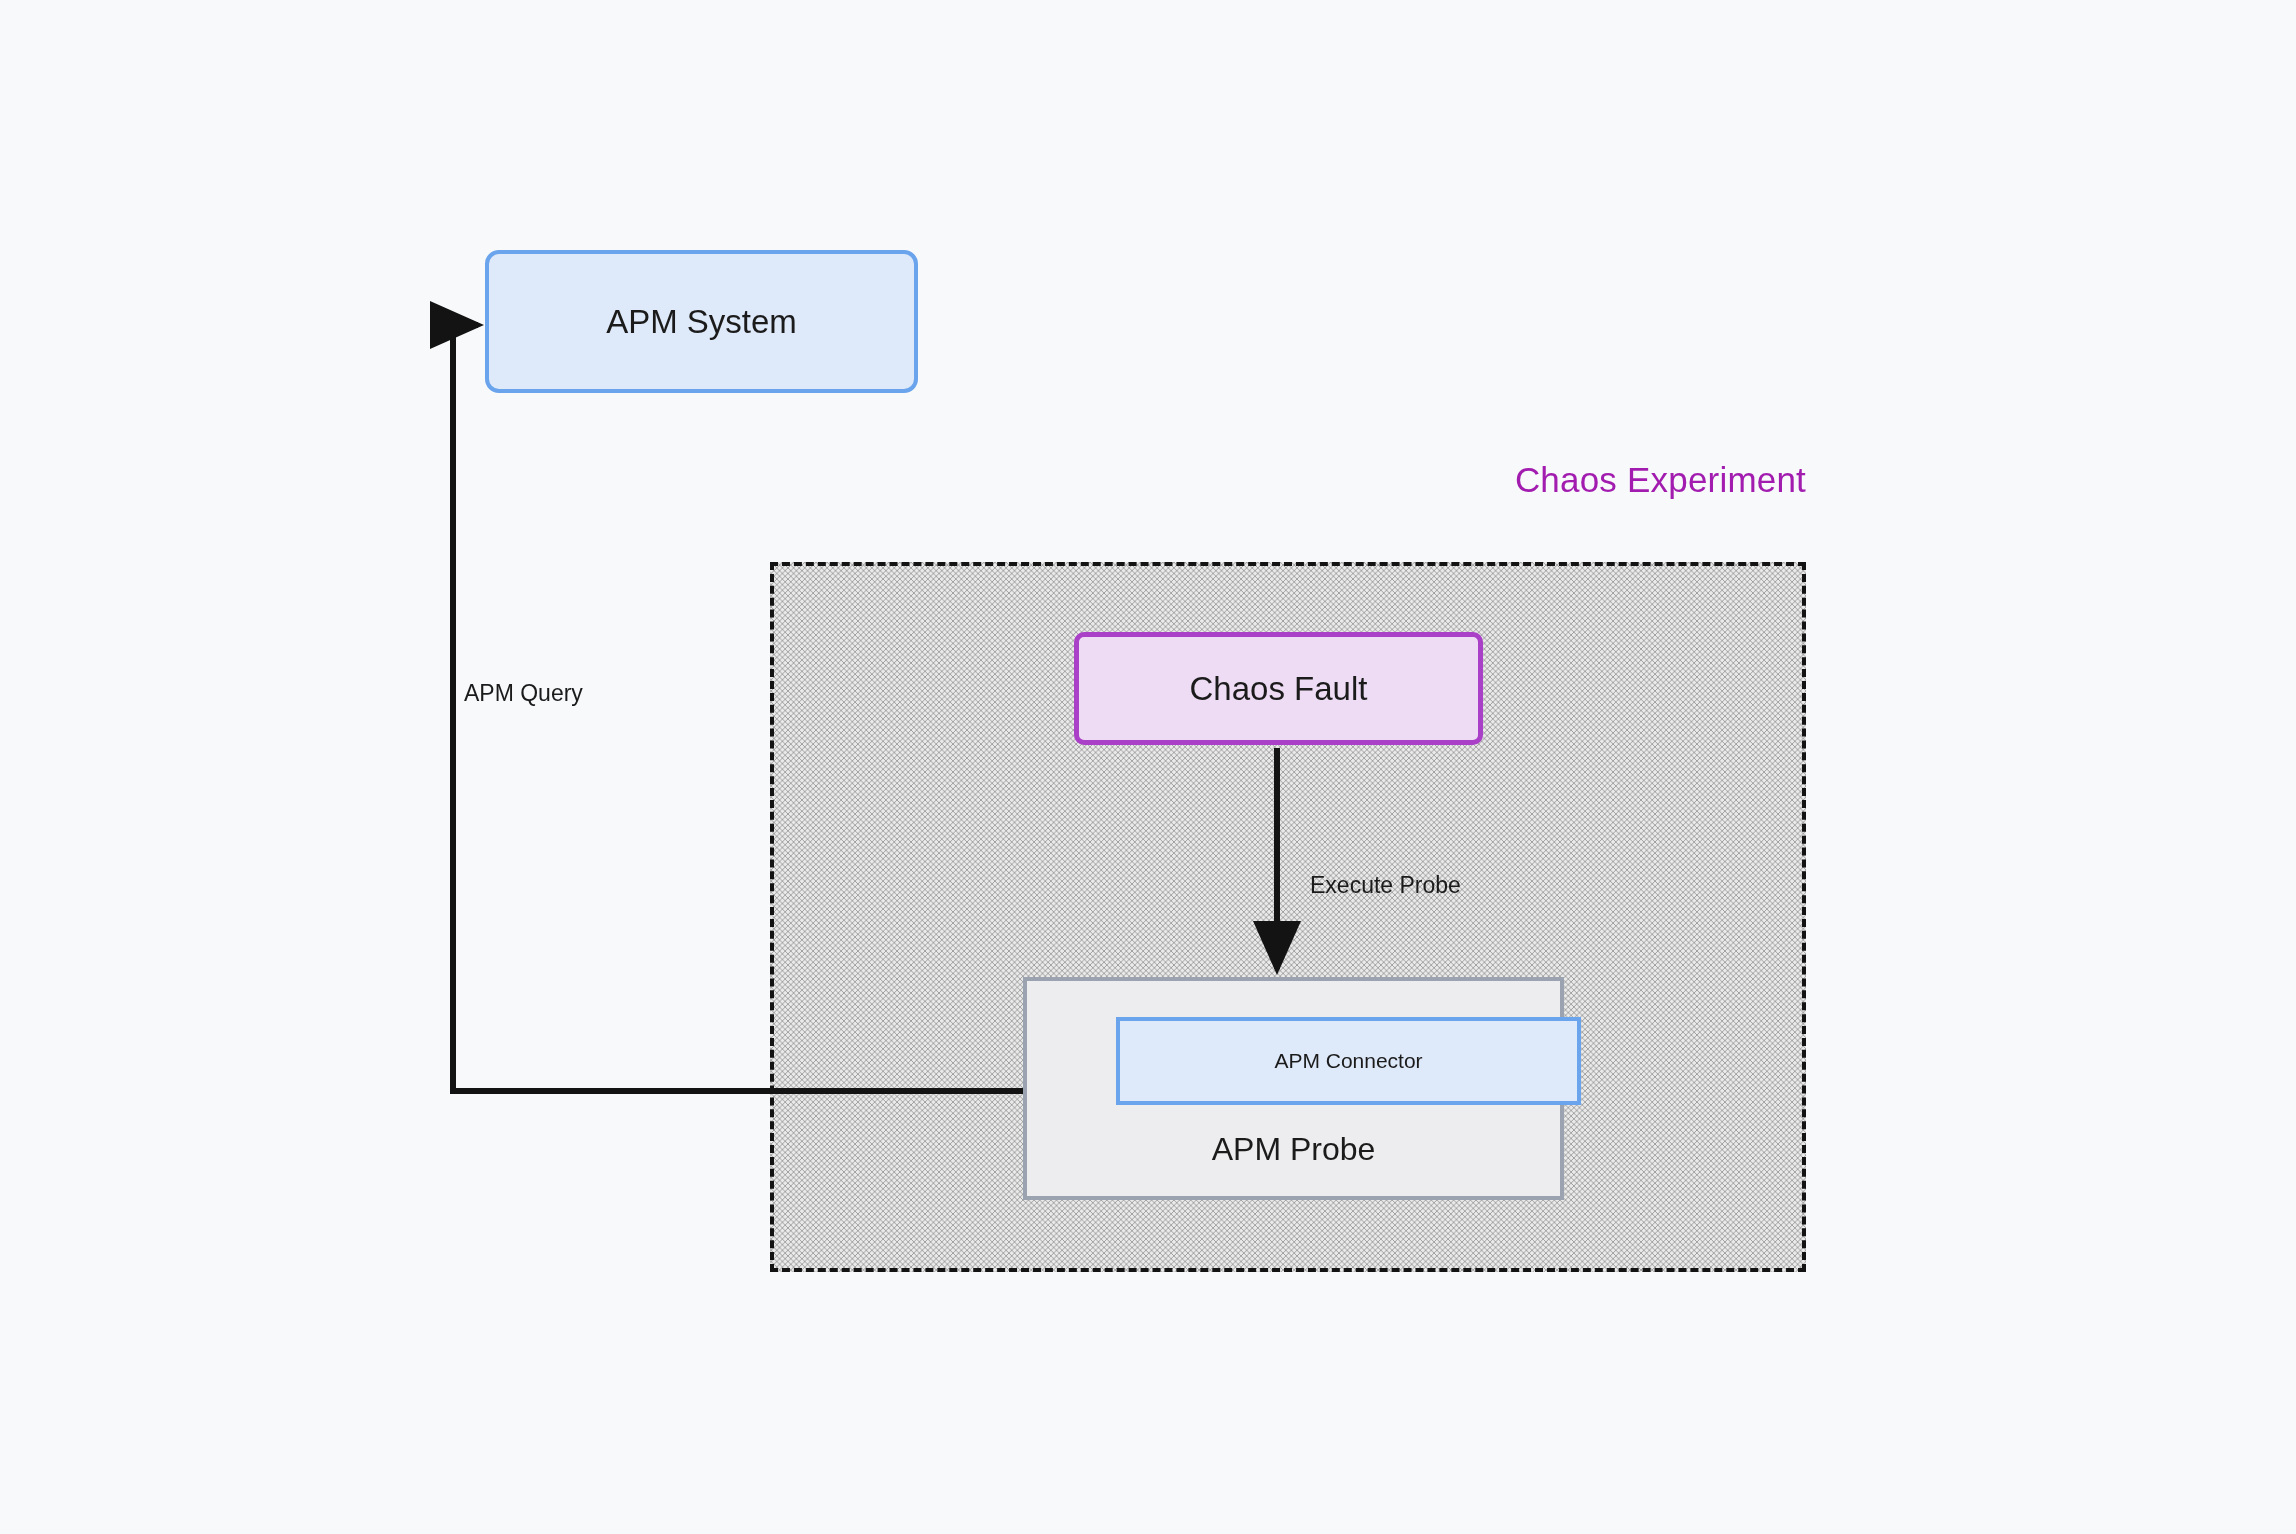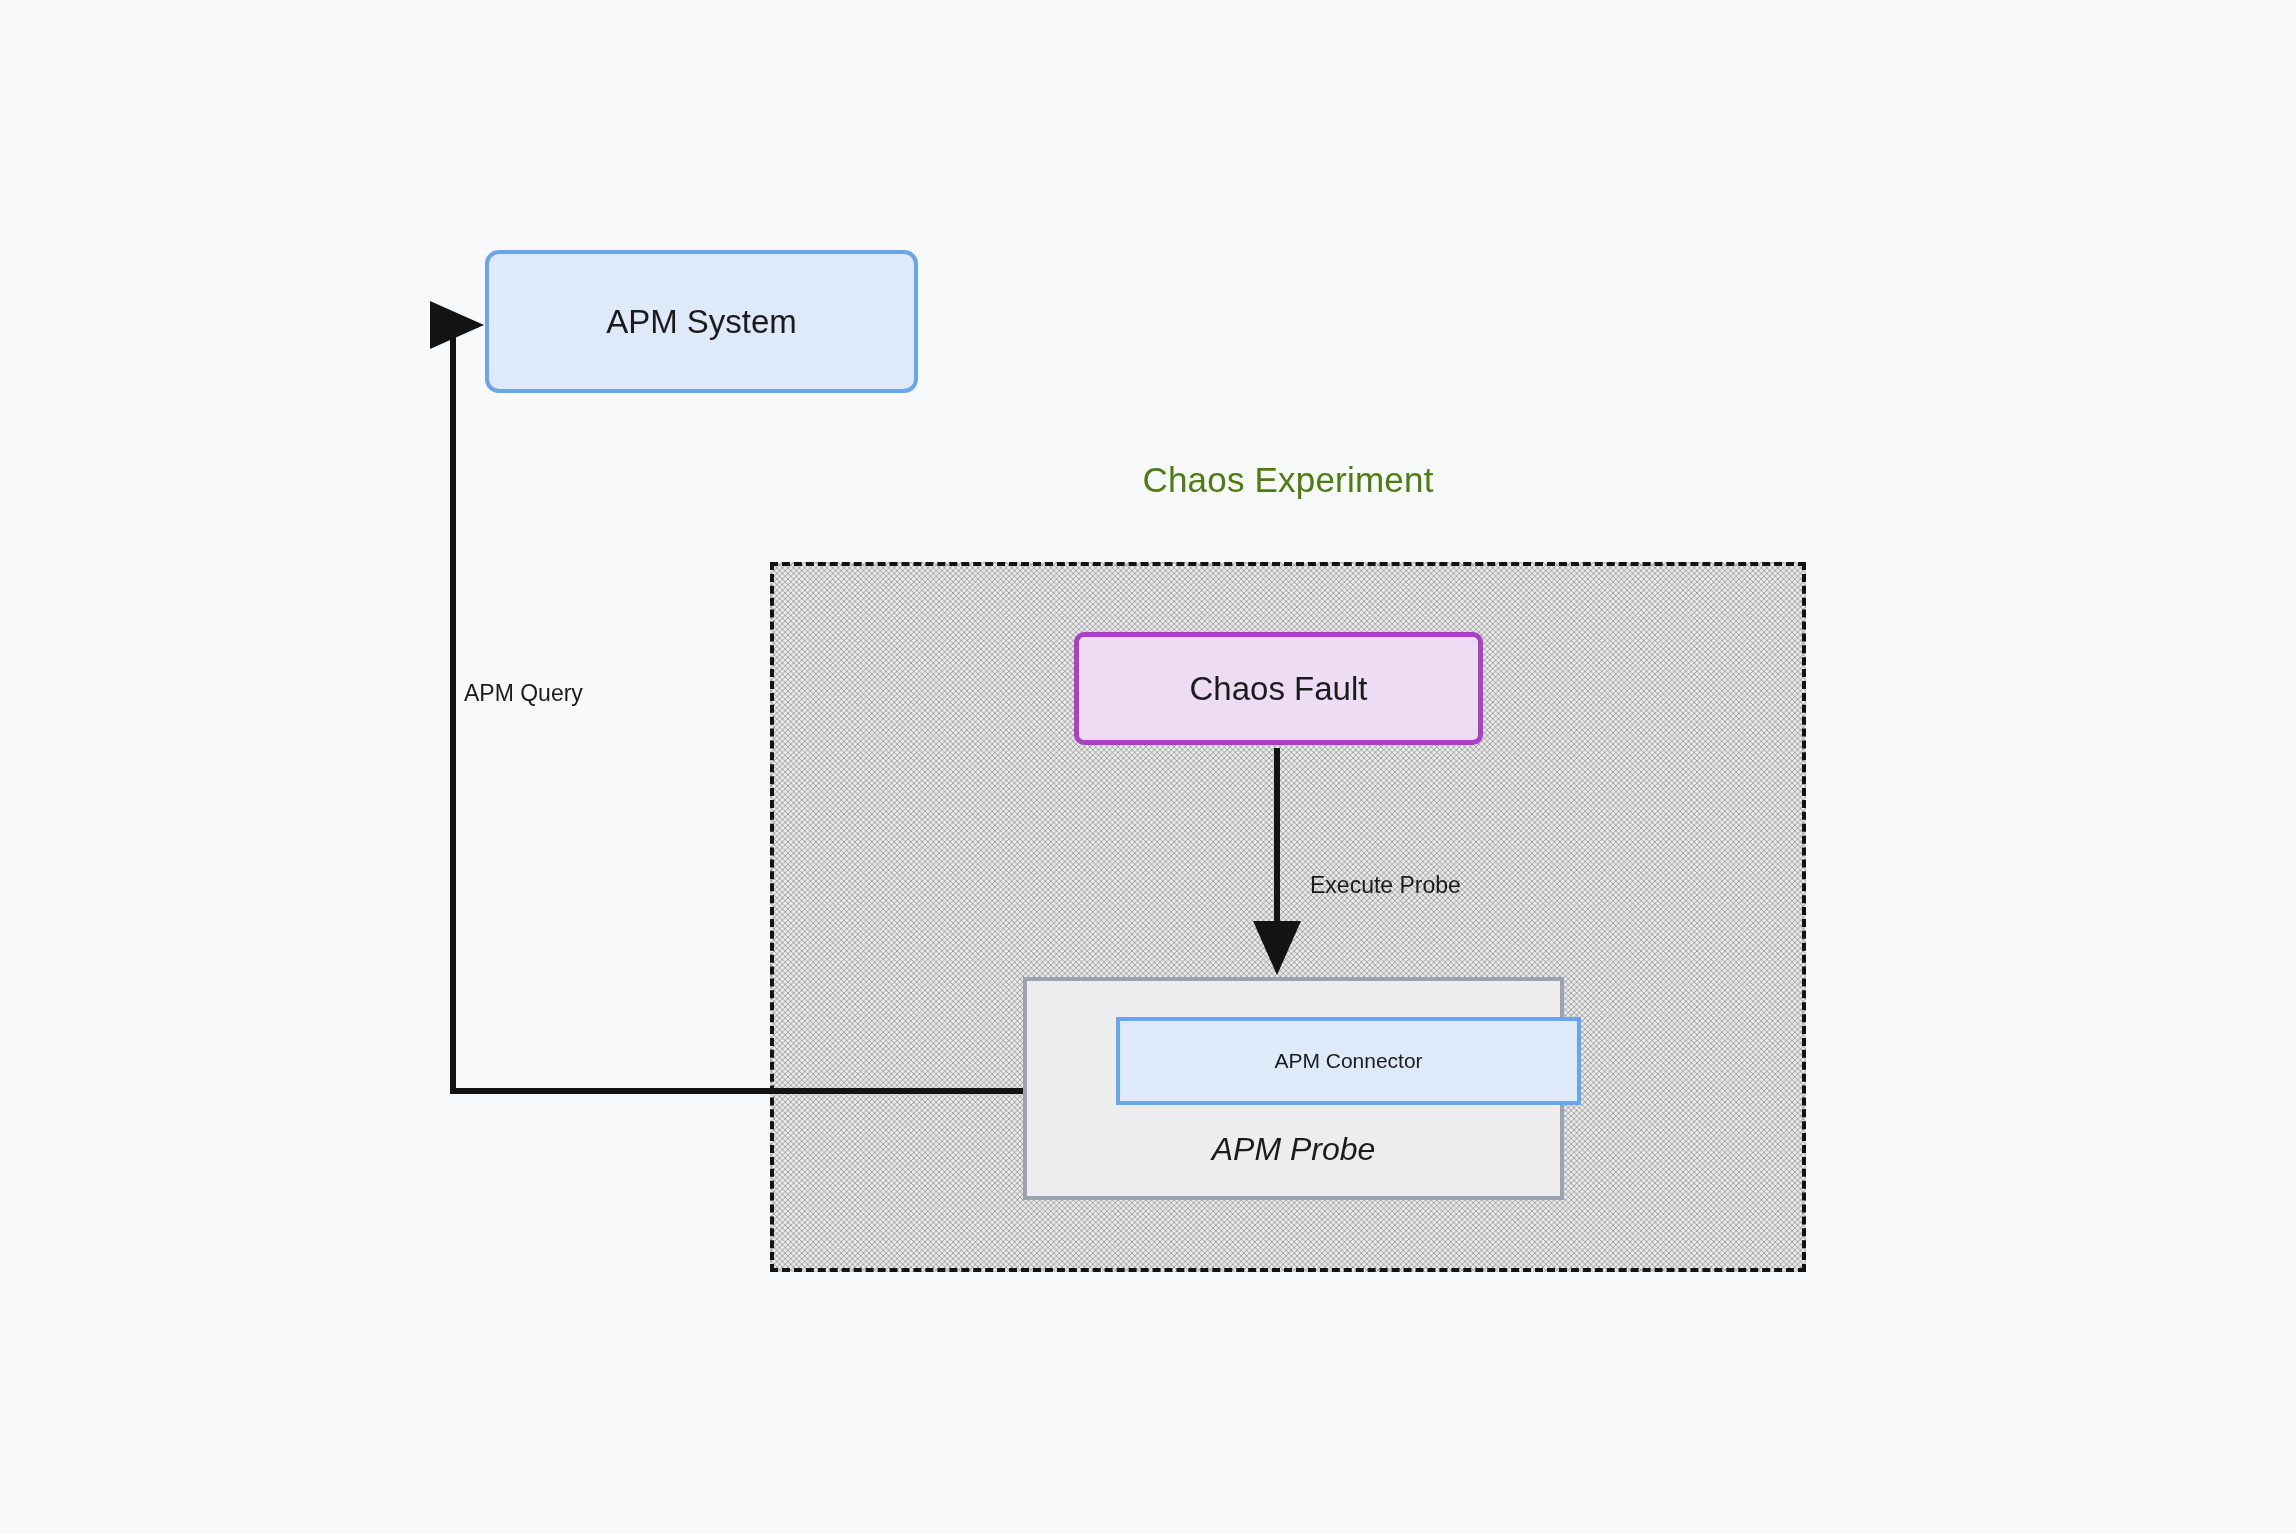--- a/index.html
+++ b/index.html
@@ -30,23 +30,23 @@
       repeating-linear-gradient(45deg, rgba(90,90,90,0.55) 0px, rgba(90,90,90,0.55) 1px, rgba(255,255,255,0) 1px, rgba(255,255,255,0) 4px),
       repeating-linear-gradient(-45deg, rgba(90,90,90,0.55) 0px, rgba(90,90,90,0.55) 1px, rgba(255,255,255,0) 1px, rgba(255,255,255,0) 4px);
     background-size: 5.6px 5.6px, 5.6px 5.6px;
   }
 
   #chaos-experiment-title {
     position: absolute;
     left: 770px;
     top: 460px;
     width: 1036px;
-    text-align: center;
+    text-align: right;
     font-size: 35px;
-    color: #4d7c0f;
+    color: #a21caf;
     letter-spacing: 0.2px;
   }
 
   
   #apm-system-node {
     position: absolute;
     left: 485px;
     top: 250px;
     width: 433px;
     height: 143px;
@@ -91,21 +91,20 @@
     box-sizing: border-box;
   }
   #apm-probe-label {
     position: absolute;
     left: 0;
     right: 0;
     bottom: 28px;
     text-align: center;
     font-size: 32px;
     color: #1b1b1b;
-    font-style: italic;
   }
 
   
   #apm-connector-node {
     position: absolute;
     left: 1080px;
     top: 1017px;
     width: 465px;
     height: 88px;
     background: #dee9f9;

